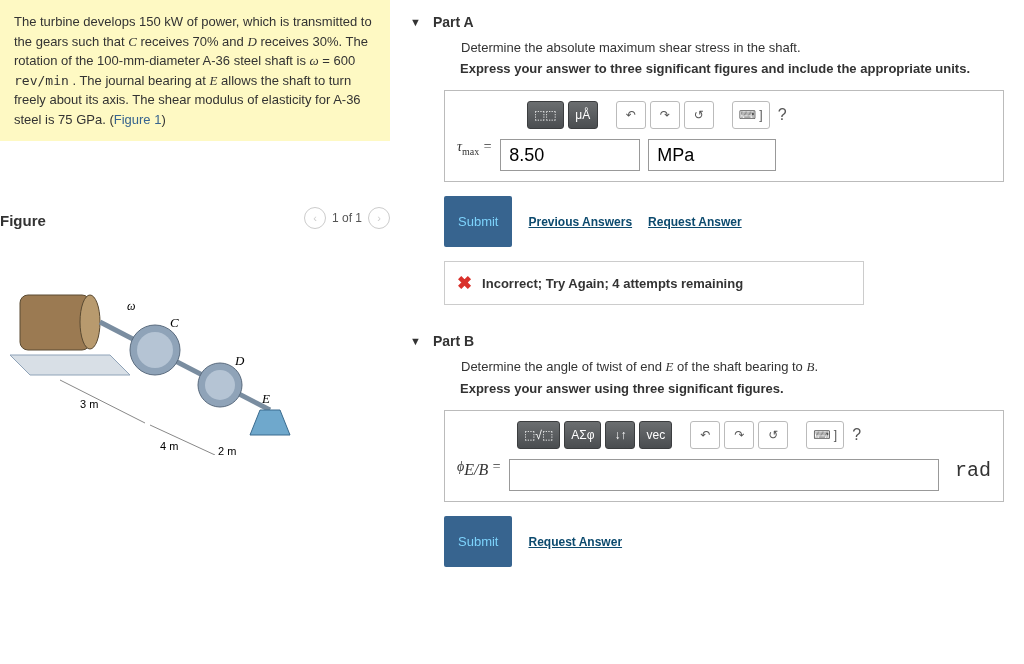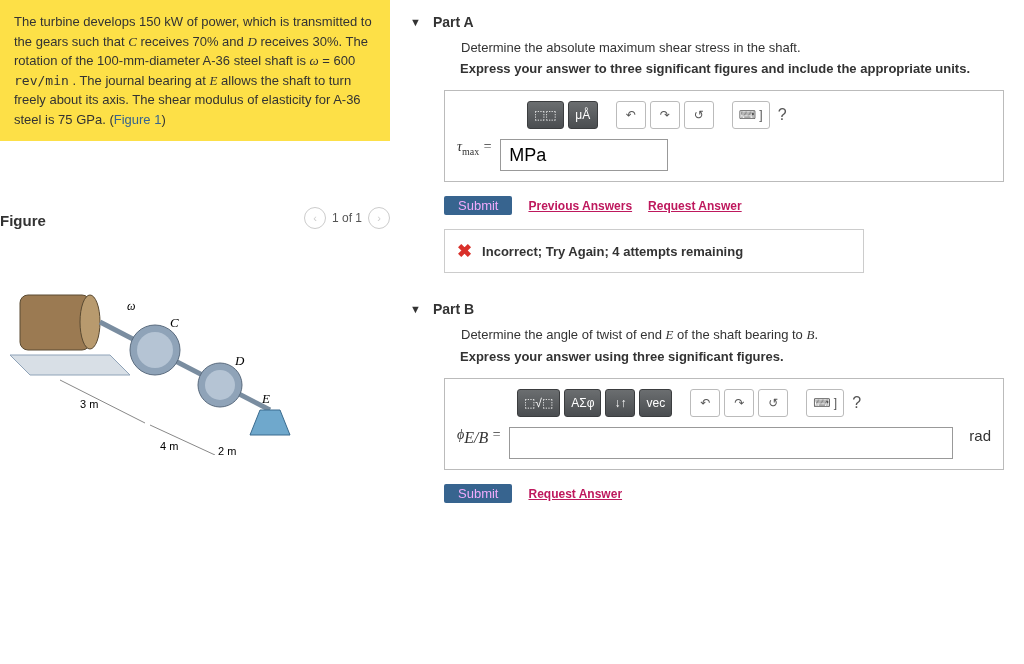--- a/index.html
+++ b/index.html
@@ -8,21 +8,21 @@
     font-family: Arial, Helvetica, sans-serif;
     font-size: 13px;
     color: #333;
     background: #fff;
   }
   .wrap { display: flex; width: 1024px; }
   .left { width: 395px; padding: 0; }
   .right { flex: 1; padding: 0 20px 20px 20px; }
 
   .problem-box {
-    background: #fde047;
+    background: #fef9c3;
     padding: 12px 14px;
     line-height: 1.5;
     color: #333;
     font-size: 13px;
   }
   .katex { font-family: "Times New Roman", serif; font-style: italic; }
   .rm { font-family: Arial, sans-serif; font-style: normal; }
 
   .fig-header {
     display: flex; align-items: flex-end; justify-content: space-between;
@@ -72,30 +72,30 @@
   .tsep { width: 10px; }
   .help-q { color: #555; font-size: 16px; padding: 0 4px; }
 
   .ans-row { display: flex; align-items: flex-start; gap: 8px; }
   .ans-label { font-family: "Times New Roman", serif; font-style: italic; font-size: 14px; }
   .ans-input {
     border: 1px solid #999; height: 32px; font-size: 18px;
     padding: 2px 8px; font-family: Arial;
   }
   .ans-input.val { width: 140px; }
-  .ans-input.unit { width: 168px; }
+  .ans-input.unit { width: 128px; }
   .ans-input.wide { flex: 1; }
-  .unit-suffix { font-family: Liberation Sans, sans-serif; font-size: 15px; margin-left: 8px; }
+  .unit-suffix { font-family: Liberation Mono, monospace; font-size: 20px; margin-left: 8px; }
 
   .submit-row { display: flex; align-items: center; gap: 16px; margin: 14px 0; }
   .submit-btn {
-    background: #37648f; color: #f0abfc; border: none; border-radius: 2px;
-    padding: 2px 14px; font-size: 13px; cursor: pointer;
-  }
-  .link { color: #be185d; text-decoration: underline; font-size: 12px; font-weight: bold; cursor: pointer; }
+    background: #37648f; color: #7dd3fc; border: none; border-radius: 2px;
+    padding: 18px 14px; font-size: 13px; cursor: pointer;
+  }
+  .link { color: #0c4a6e; text-decoration: underline; font-size: 12px; font-weight: bold; cursor: pointer; }
 
   .feedback {
     border: 1px solid #ccc; padding: 10px 12px; width: 420px;
     display: flex; align-items: center; gap: 10px; font-weight: bold;
   }
   .x-icon { color: #d9302a; font-size: 18px; font-weight: bold; }
   a.fig-link { color: #37648f; text-decoration: none; }
 </style>
 </head>
 <body>
@@ -170,20 +170,21 @@
           <div class="tbtn light">↷</div>
           <div class="tbtn light">↺</div>
           <div class="tsep"></div>
           <div class="tbtn light">⌨ ]</div>
           <span class="help-q">?</span>
         </div>
         <div class="ans-row">
           <span class="ans-label">
             <i>τ</i><sub style="font-style:normal;font-size:10px">max</sub> =
           </span>
+          <input class="ans-input val" value="8.50" style="">
           <input class="ans-input unit" value="MPa" style="">
         </div>
       </div>
 
       <div class="submit-row">
         <button class="submit-btn">Submit</button>
         <span class="link">Previous Answers</span>
         <span class="link">Request Answer</span>
       </div>
 

